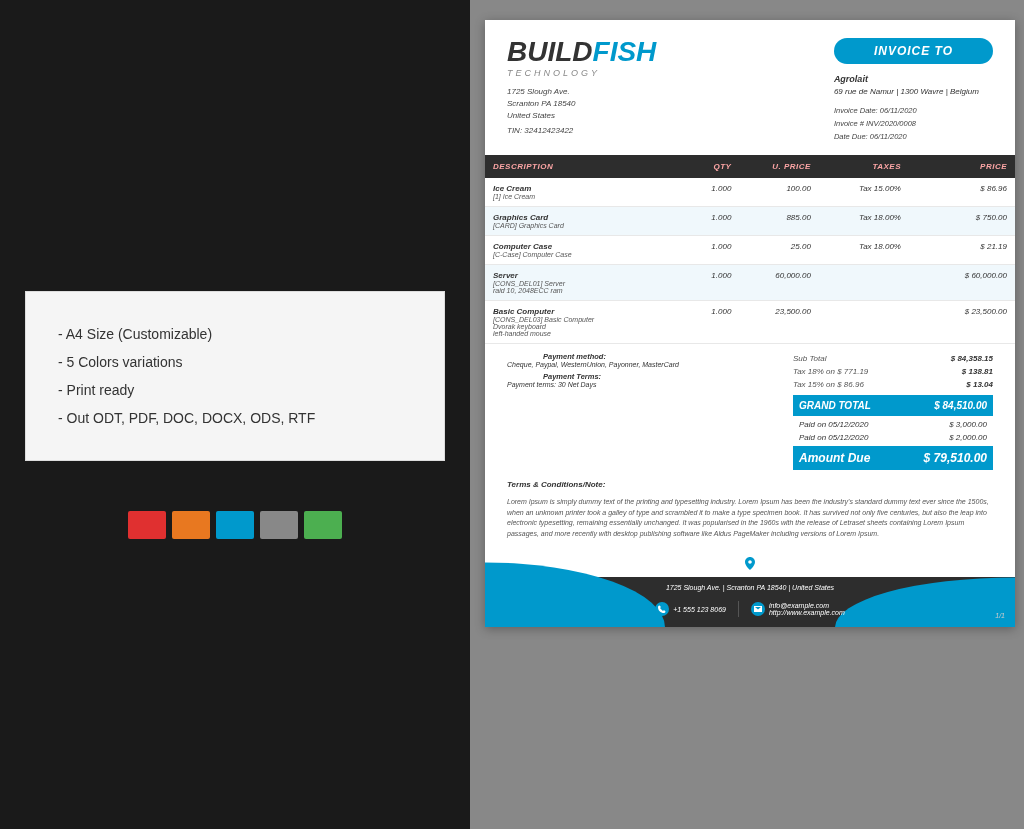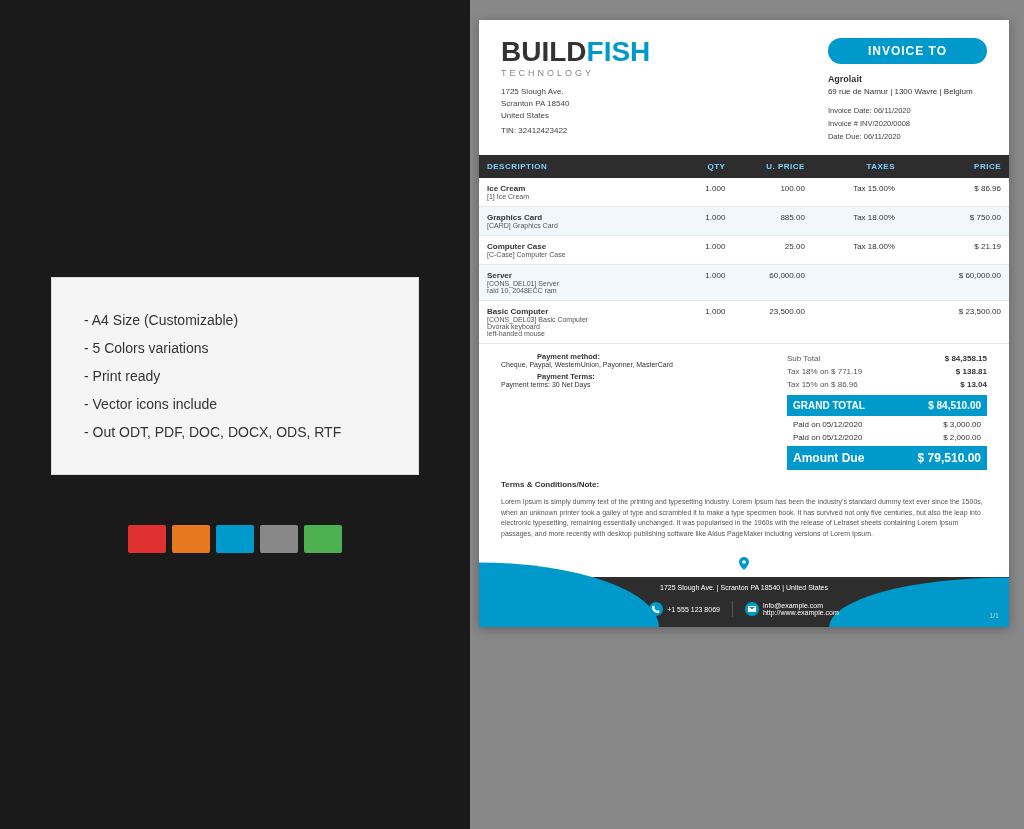--- a/index.html
+++ b/index.html
@@ -22,21 +22,21 @@
       flex-direction: column;
       align-items: center;
       justify-content: center;
       padding: 40px;
     }
 
     .features-box {
       background: #f5f5f5;
       border: 1px solid #ddd;
       padding: 28px 32px;
-      width: 368px;
+      width: 420px;
       margin-bottom: 40px;
     }
 
     .features-box ul {
       list-style: none;
       padding: 0;
     }
 
     .features-box ul li {
       font-size: 14px;
@@ -55,23 +55,24 @@
       height: 28px;
       border-radius: 2px;
     }
 
     
     .right-panel {
       flex: 1;
       background: #888;
       display: flex;
       align-items: flex-start;
-      justify-content: flex-end;
+      justify-content: flex-start;
       padding: 20px 15px;
       overflow: hidden;
+      font-style: italic;
     }
 
     .invoice-container {
       background: #fff;
       width: 530px;
       min-width: 530px;
       font-family: Arial, sans-serif;
       box-shadow: 0 2px 10px rgba(0,0,0,0.3);
       position: relative;
     }
@@ -149,21 +150,21 @@
 
     
     .invoice-table {
       width: 100%;
       border-collapse: collapse;
       margin: 0;
     }
 
     .invoice-table thead tr {
       background: #2d2d2d;
-      color: #7dd3fc;
+      color: #fca5a5;
     }
 
     .invoice-table thead th {
       font-size: 8px;
       font-weight: bold;
       padding: 7px 8px;
       text-align: left;
       letter-spacing: 0.5px;
     }
 
@@ -399,21 +400,20 @@
   </style>
 </head>
 <body>
 
 <div class="left-panel">
   <div class="features-box">
     <ul>
     <li>- A4 Size (Customizable)</li>
         <li>- 5 Colors variations</li>
         <li>- Print ready</li>
-        <li>- Vector icons include</li>
         <li>- Out ODT, PDF, DOC, DOCX, ODS, RTF</li>
       </ul>
   </div>
   <div class="color-swatches">
   <div class="swatch" style="background: rgb(224, 48, 48);"></div>
       <div class="swatch" style="background: rgb(232, 120, 32);"></div>
       <div class="swatch" style="background: rgb(0, 153, 204);"></div>
       <div class="swatch" style="background: rgb(136, 136, 136);"></div>
       <div class="swatch" style="background: rgb(76, 175, 80);"></div>
     </div>

